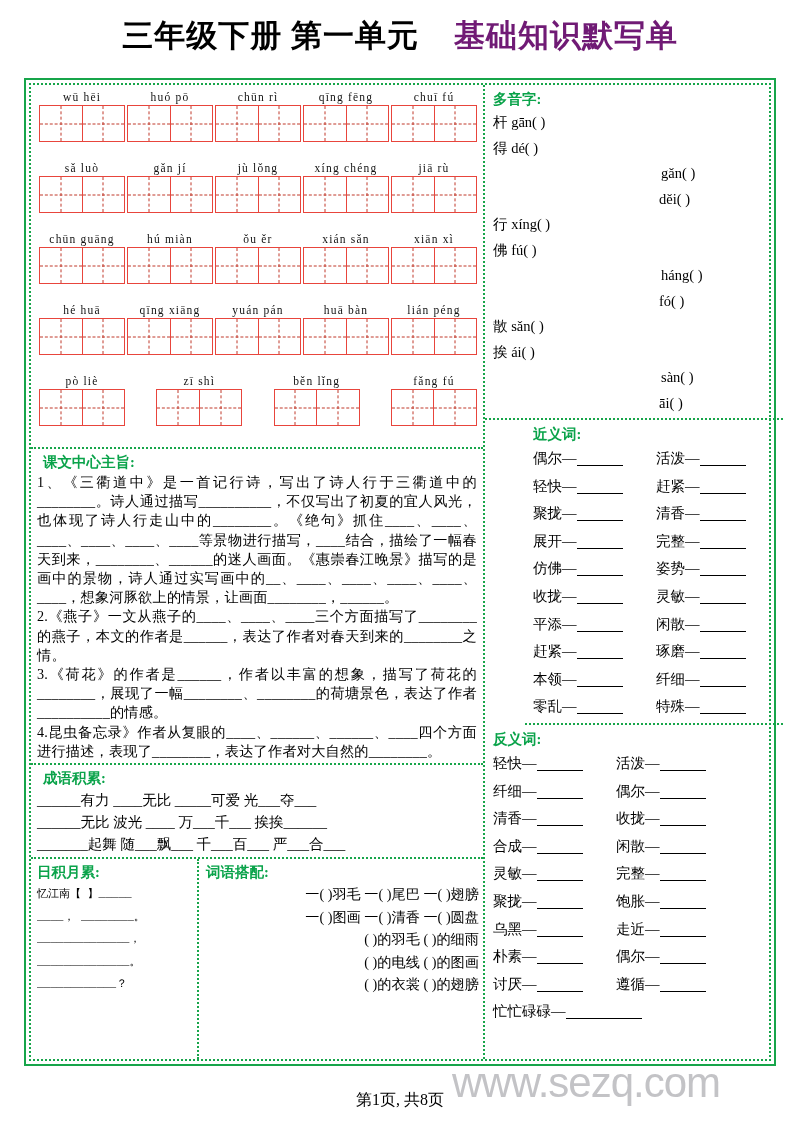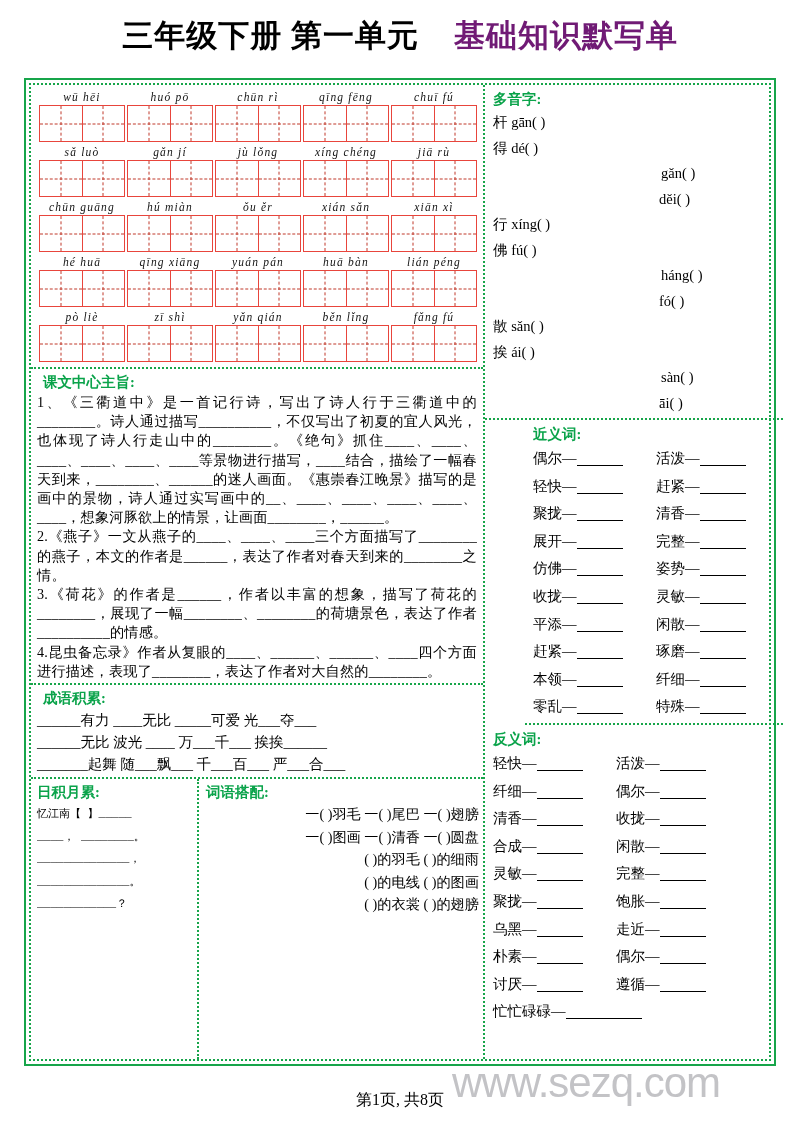--- a/index.html
+++ b/index.html
@@ -16,21 +16,21 @@
   #frame-inner{position:absolute;left:3px;top:3px;right:3px;bottom:3px;
          border:2px dotted #17a54a;box-sizing:border-box;display:flex;}
 
   .col-left{width:483px;box-sizing:border-box;position:relative;display:flex;flex-direction:column;}
   .col-right{flex:1;box-sizing:border-box;border-left:2px dotted #17a54a;position:relative;display:flex;flex-direction:column;}
 
   .sec-head{color:#0aa34a;font-weight:bold;font-size:14.5px;margin:3px 0 1px 6px;font-family:"Liberation Serif",serif;}
 
   
   #pinyin-block{padding:4px 2px 3px 4px;border-bottom:2px dotted #17a54a;}
-  .py-row{display:flex;justify-content:space-between;margin-bottom:2px;padding:0 3px;font-style:italic;}
+  .py-row{display:flex;justify-content:space-between;margin-bottom:18px;padding:0 3px;}
   .py-cell{width:88px;display:flex;flex-direction:column;align-items:center;}
   .py-text{font-size:11.5px;letter-spacing:1.2px;font-family:"Liberation Serif",serif;
            height:16px;line-height:16px;white-space:nowrap;color:#111;}
   .tzg{display:flex;width:86px;height:37px;}
   .tzg-sq{flex:1;border:1.5px solid #e8453c;position:relative;box-sizing:border-box;}
   .tzg-sq + .tzg-sq{border-left:none;}
   .tzg-sq::before{content:"";position:absolute;left:50%;top:0;bottom:0;
         border-left:1.3px dashed #c0392b;transform:translateX(-50%);}
   .tzg-sq::after{content:"";position:absolute;top:50%;left:0;right:0;
         border-top:1.3px dashed #c0392b;transform:translateY(-50%);}
@@ -236,27 +236,20 @@
           <div class="py-row">
             <div class="py-cell">
               <div class="py-text">pò liè</div>
               <div class="tzg">
                 <div class="tzg-sq"></div>
                 <div class="tzg-sq"></div>
               </div>
             </div>
             <div class="py-cell">
               <div class="py-text">zī shì</div>
-              <div class="tzg">
-                <div class="tzg-sq"></div>
-                <div class="tzg-sq"></div>
-              </div>
-            </div>
-            <div class="py-cell">
-              <div class="py-text">yǎn qián</div>
               <div class="tzg">
                 <div class="tzg-sq"></div>
                 <div class="tzg-sq"></div>
               </div>
             </div>
             <div class="py-cell">
               <div class="py-text">běn lǐng</div>
               <div class="tzg">
                 <div class="tzg-sq"></div>
                 <div class="tzg-sq"></div>

